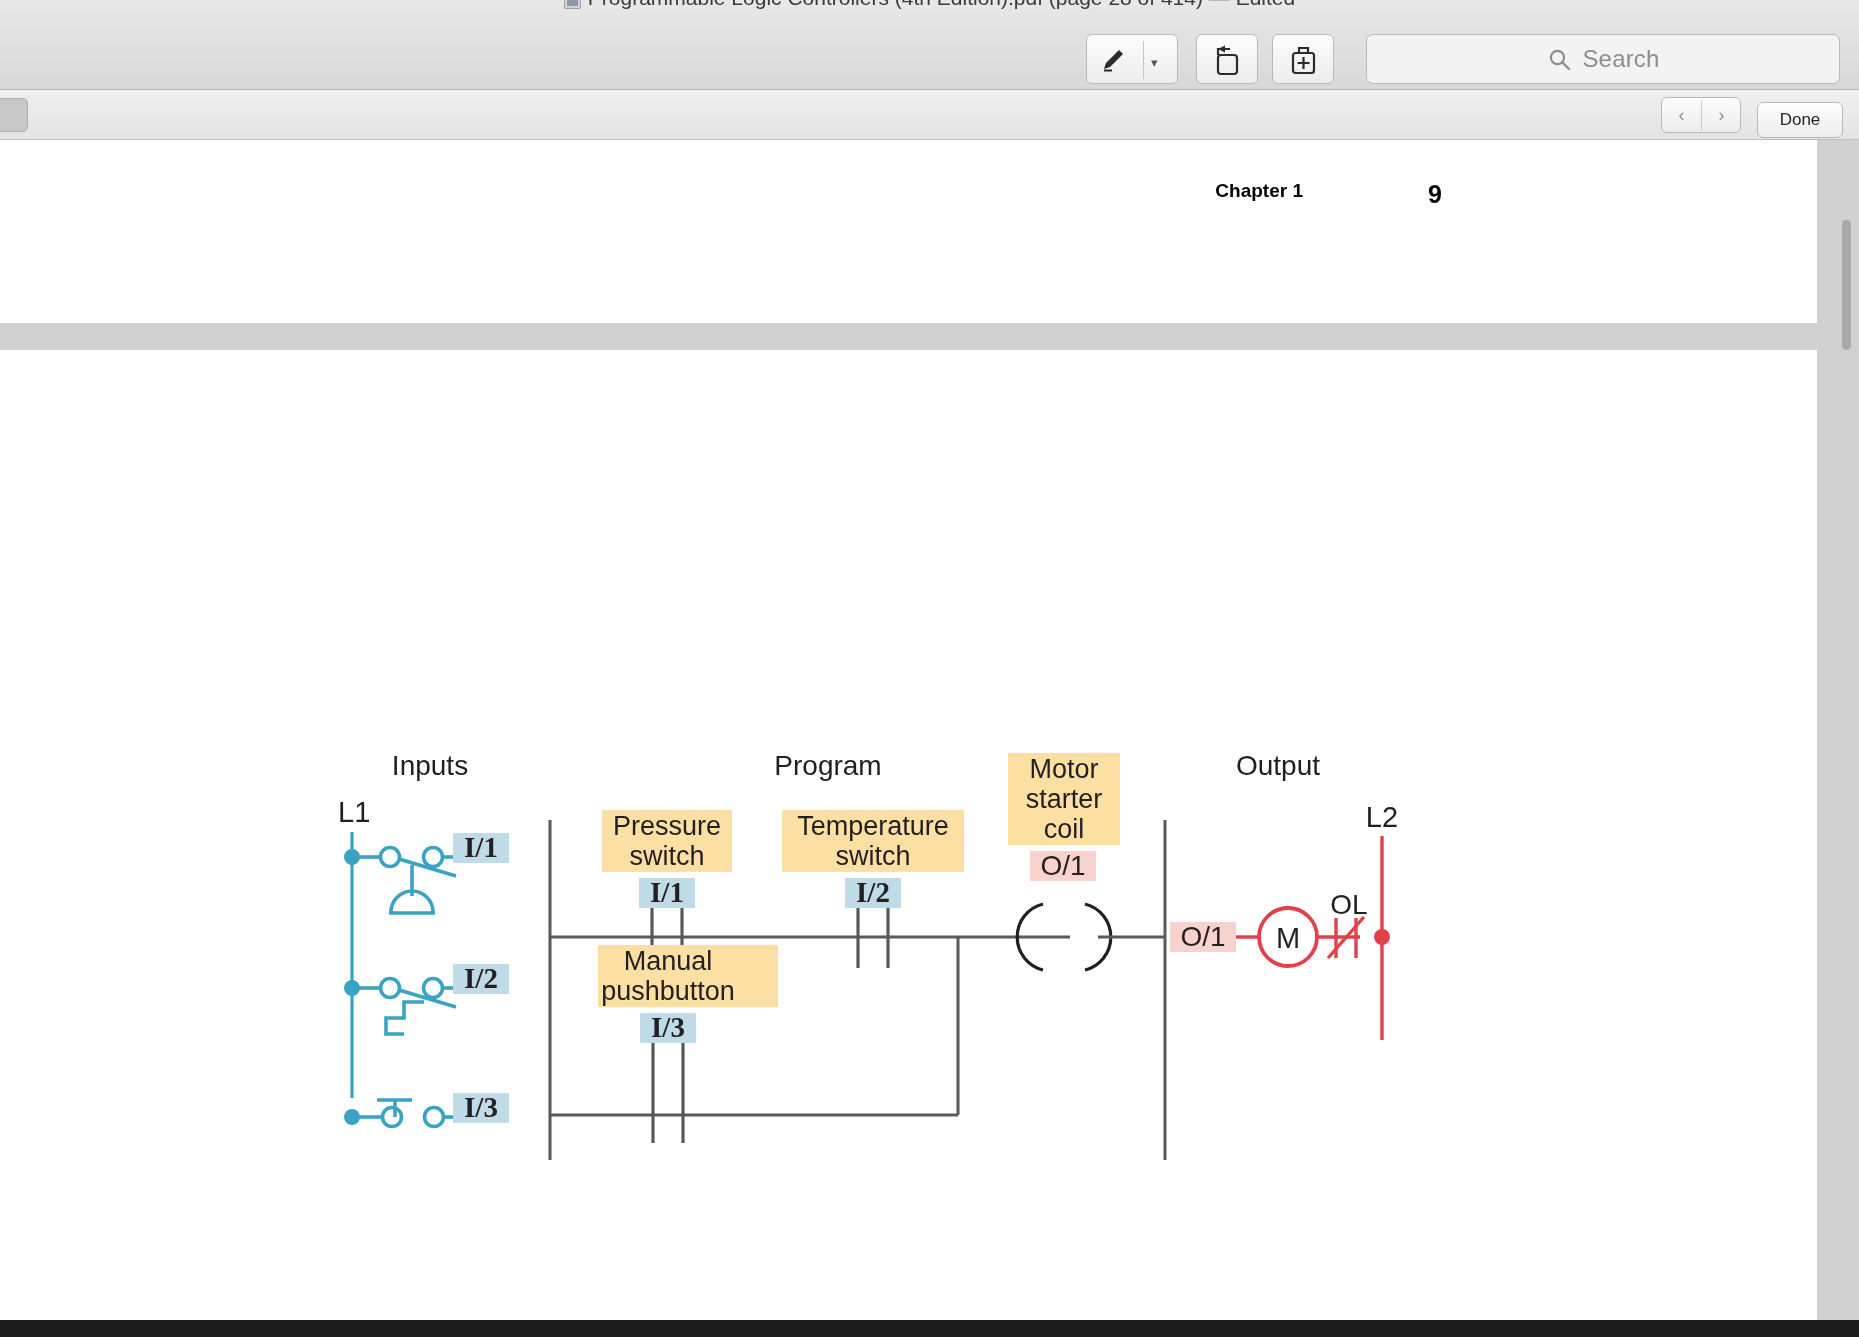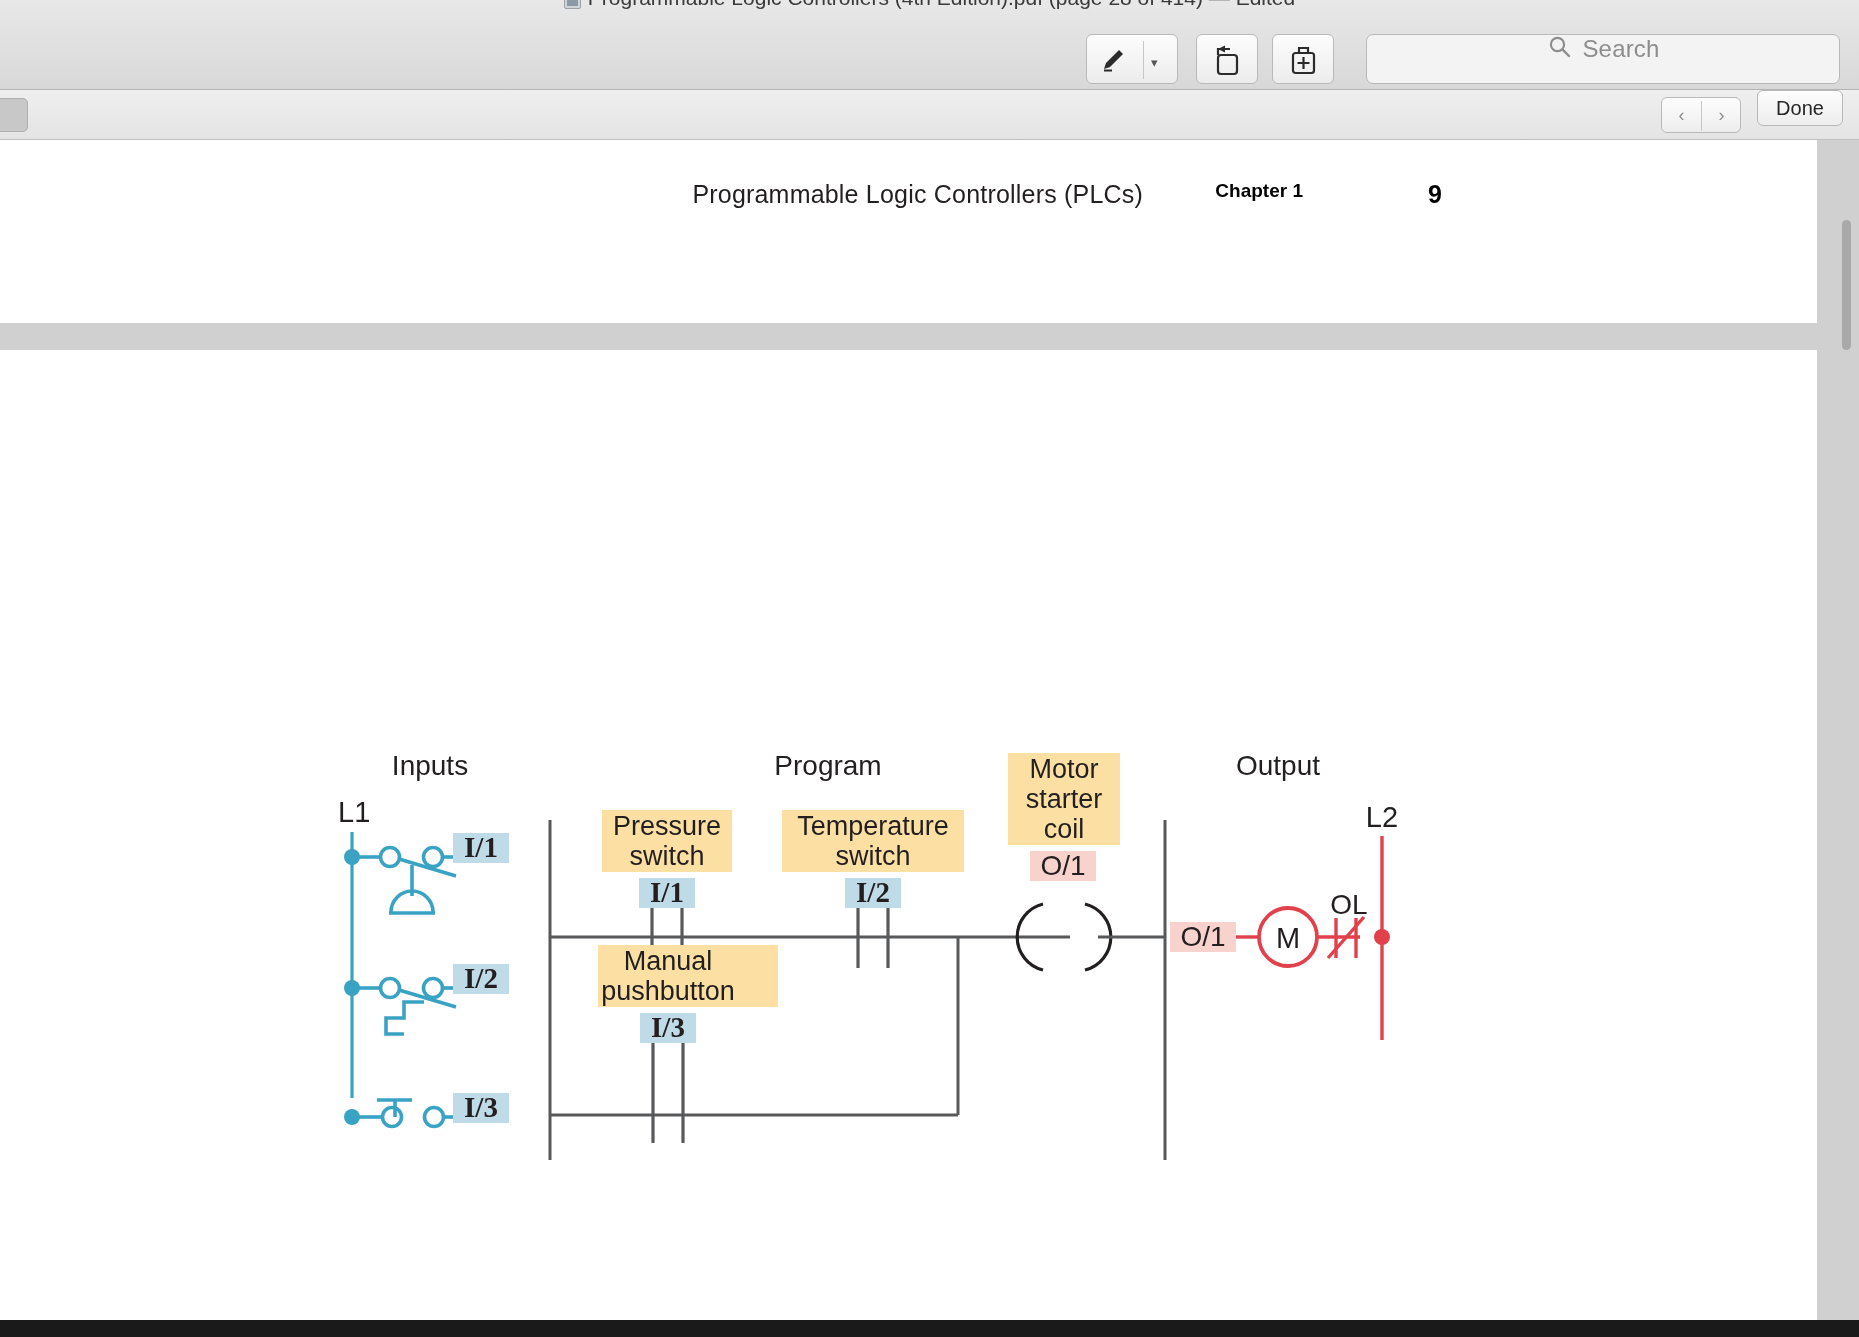--- a/index.html
+++ b/index.html
@@ -46,44 +46,44 @@
   .pen-icon { position:absolute; left:14px; top:12px; width:26px; height:26px; }
   .chev { position:absolute; left:64px; top:20px; font-size:13px; color:#555; }
   .tb-rotate { left:1196px; width:62px; }
   .tb-markup2 { left:1272px; width:62px; }
 
   .searchbox {
     position:absolute; left:1366px; top:20px; width:474px; height:50px;
     background:#f3f3f3; border:1px solid #b9b9b9; border-radius:7px;
   }
   .search-inner { position:absolute; left:0; top:0; width:474px; height:48px;
-    display:flex; align-items:flex-start; justify-content:center; }
+    display:flex; align-items:center; justify-content:center; }
   .search-label { font-size:24px; color:#8d8d8d; margin-left:11px; letter-spacing:.2px;}
 
   
   .subbar {
     position:absolute; left:0; top:90px; width:1859px; height:50px;
     background: linear-gradient(to bottom,#efefef,#e4e4e4);
     border-bottom:1px solid #bfbfbf;
   }
   .thumb-tab {
     position:absolute; left:-18px; top:8px; width:46px; height:34px;
     background:#c8c8c8; border:1px solid #b0b0b0; border-radius:5px;
   }
   .navgrp { position:absolute; left:1661px; top:7px; width:80px; height:36px;
     background:linear-gradient(to bottom,#fdfdfd,#ededed);
     border:1px solid #b9b9b9; border-radius:6px; }
   .navgrp .mid{ position:absolute; left:39px; top:3px; width:1px; height:30px; background:#c7c7c7;}
   .navgrp .g { position:absolute; top:7px; font-size:18px; color:#8b8b8b; width:39px; text-align:center;}
   .navgrp .g.l{ left:0; } .navgrp .g.r{ left:40px; }
-  .donebtn { position:absolute; left:1757px; top:0; width:86px; height:36px;
+  .donebtn { position:absolute; left:1757px; top:12px; width:86px; height:36px;
     background:linear-gradient(to bottom,#fdfdfd,#ededed);
     border:1px solid #b9b9b9; border-radius:6px;
     display:flex; align-items:center; justify-content:center;
-    font-size:20px; color:#262626; }
+    font-size:17px; color:#262626; }
 
   
   .pagearea { position:absolute; left:0; top:140px; width:1859px; height:1197px; background:#fff; }
   .gapband { position:absolute; left:0; top:183px; width:1859px; height:27px; background:#d0d0d0; }
   .pagetop { position:absolute; left:0; top:0; width:1817px; height:183px; background:#fff; }
   .pagemain { position:absolute; left:0; top:210px; width:1817px; height:1100px; background:#fff; }
   .rightgutter{position:absolute; left:1817px; top:0; width:42px; height:1197px; background:#d0d0d0;}
   .scrollthumb{position:absolute; left:1842px; top:80px; width:9px; height:130px;
     background:#a9a9a9; border-radius:5px;}
   .bottomband{position:absolute; left:0; top:1180px; width:1859px; height:17px; background:#1a1a1a;}
@@ -160,21 +160,20 @@
     <div class="donebtn">Done</div>
   </div>
 
   <div class="pagearea">
     <div class="gapband"></div>
     <div class="rightgutter"></div>
     <div class="scrollthumb"></div>
 
     <div class="pagetop">
       <div class="runhead">
-        <span class="rh-title">Programmable Logic Controllers (PLCs)</span>
         <span class="rh-chapter">Chapter 1</span>
         <span class="rh-page">9</span>
       </div>
     </div>
 
     <div class="pagemain">
 
       <div class="figwrap">
         <svg class="figsvg" width="1817" height="960" viewBox="0 0 1817 960">
 

